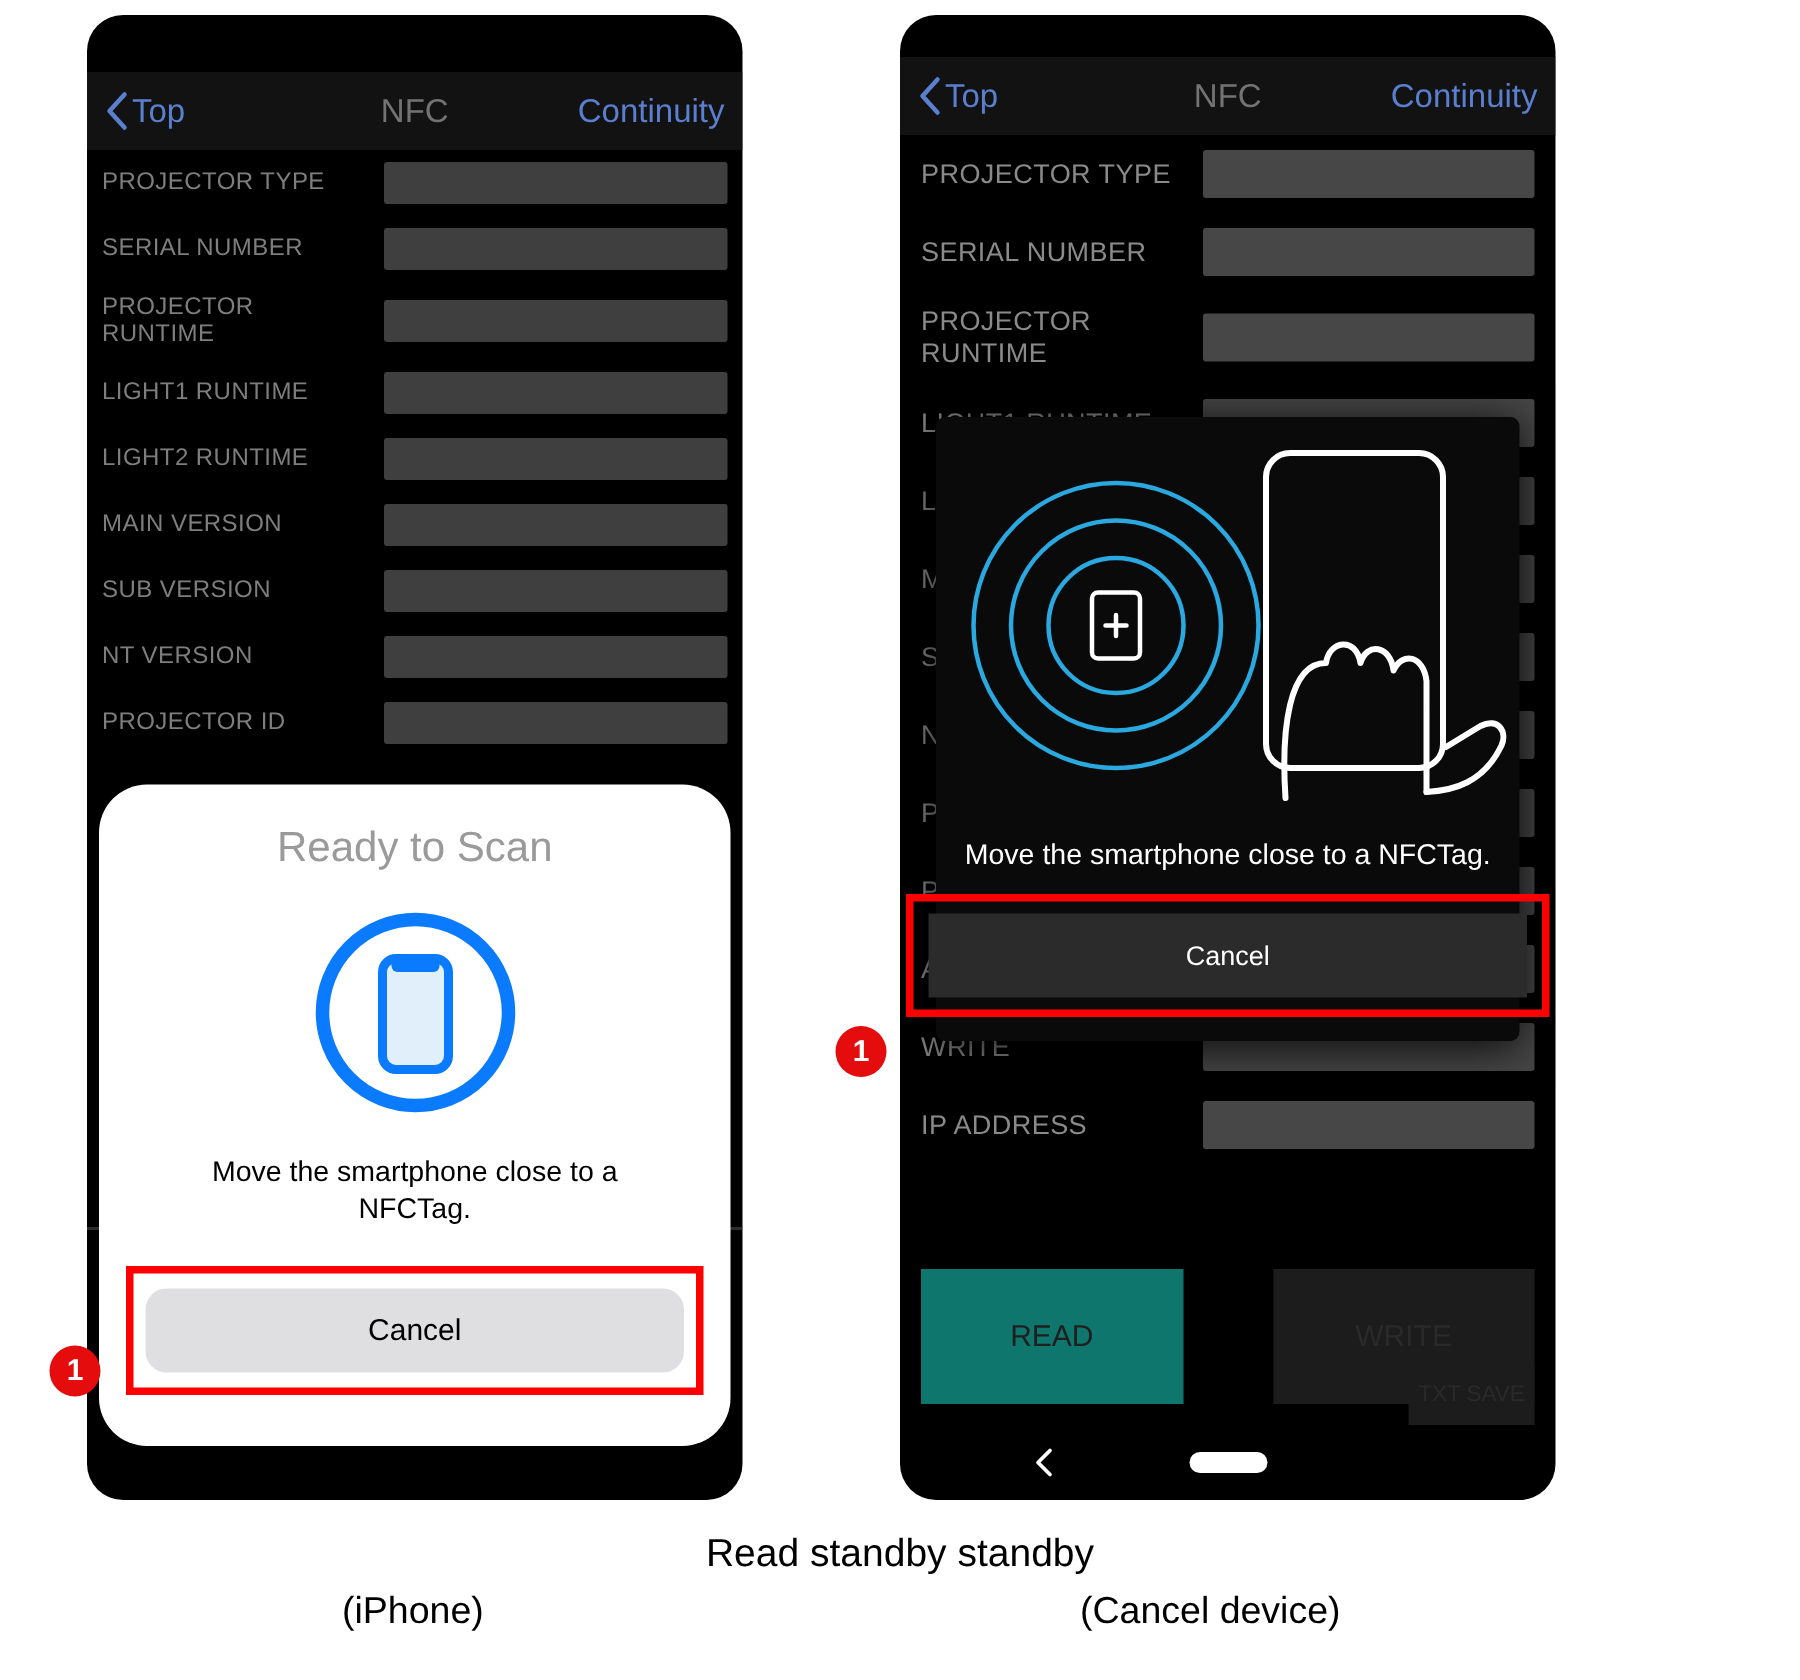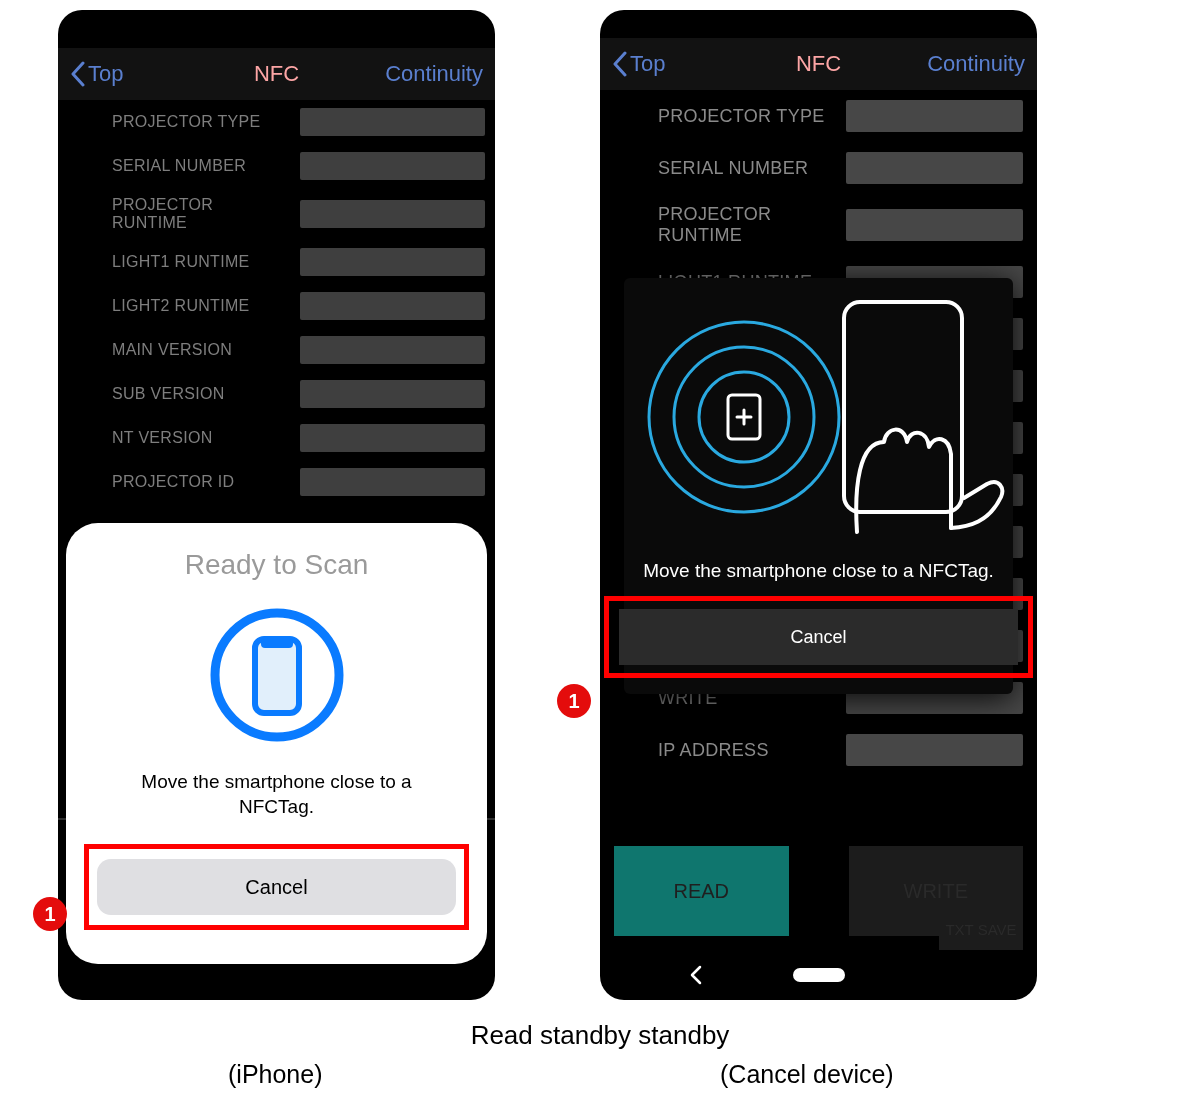--- a/index.html
+++ b/index.html
@@ -37,39 +37,38 @@
   }
   .back-group {
     display: flex;
     align-items: center;
     color: #5a7fcf;
     font-size: 22px;
     gap: 2px;
   }
   .back-chevron svg { display:block; }
   .title {
-    color: #fca5a5;
+    color: #737373;
     font-size: 22px;
     position: absolute;
     left: 50%;
     transform: translateX(-50%);
   }
   .right-link {
     color: #5a7fcf;
     font-size: 22px;
   }
 
   
   .fields { padding: 0; }
   .field-row {
     display: flex;
     align-items: center;
     padding: 8px 10px;
     gap: 8px;
-    margin-left: 44px;
   }
   .field-label {
     color: #7e7e7e;
     font-size: 16px;
     flex: 0 0 180px;
     letter-spacing: 0.3px;
   }
   .field-value {
     flex: 1;
     height: 28px;

